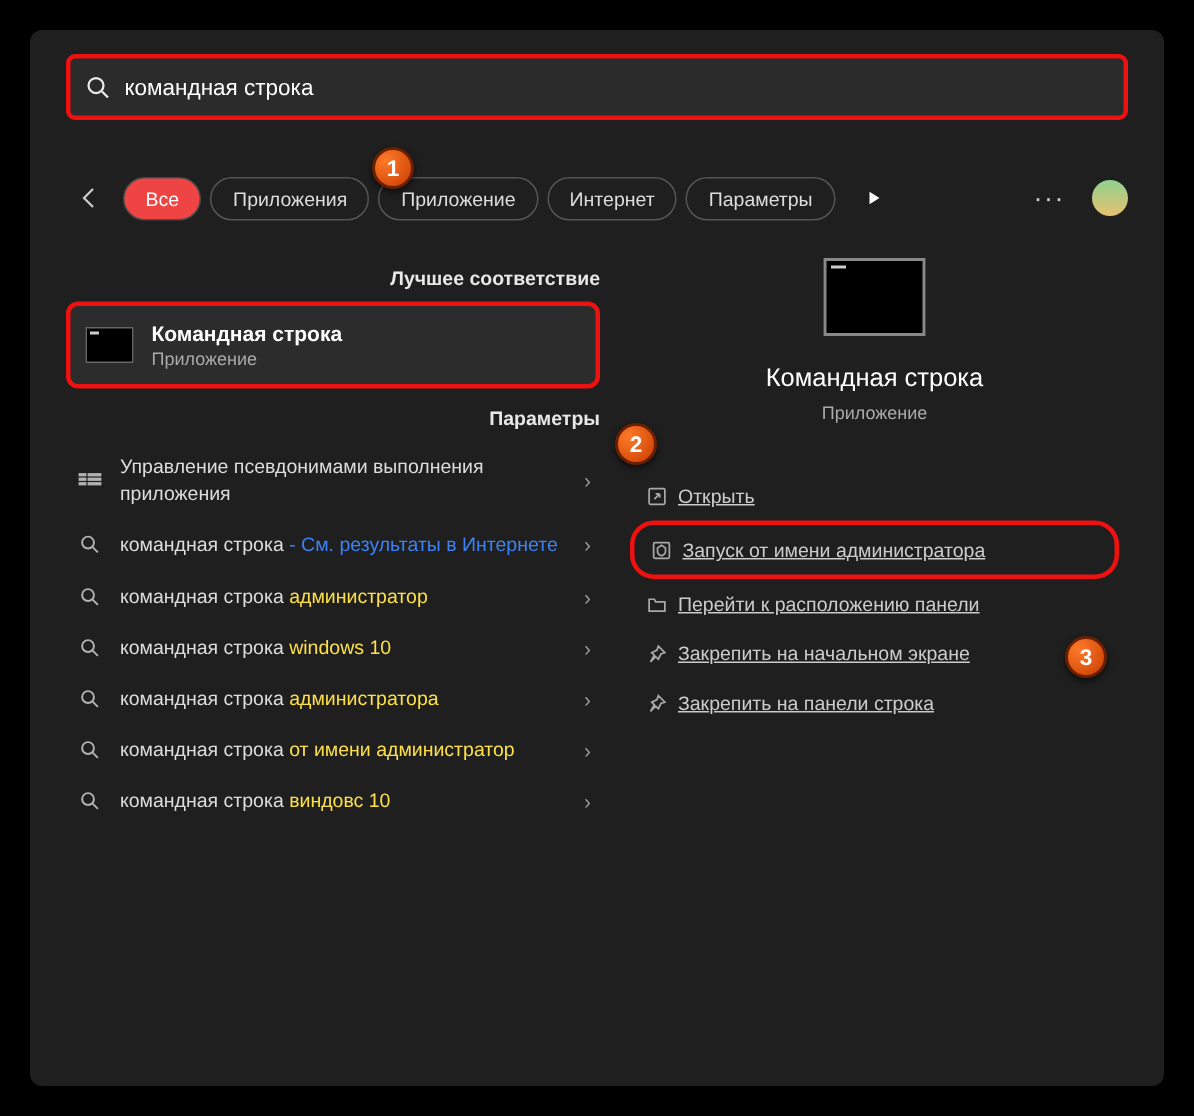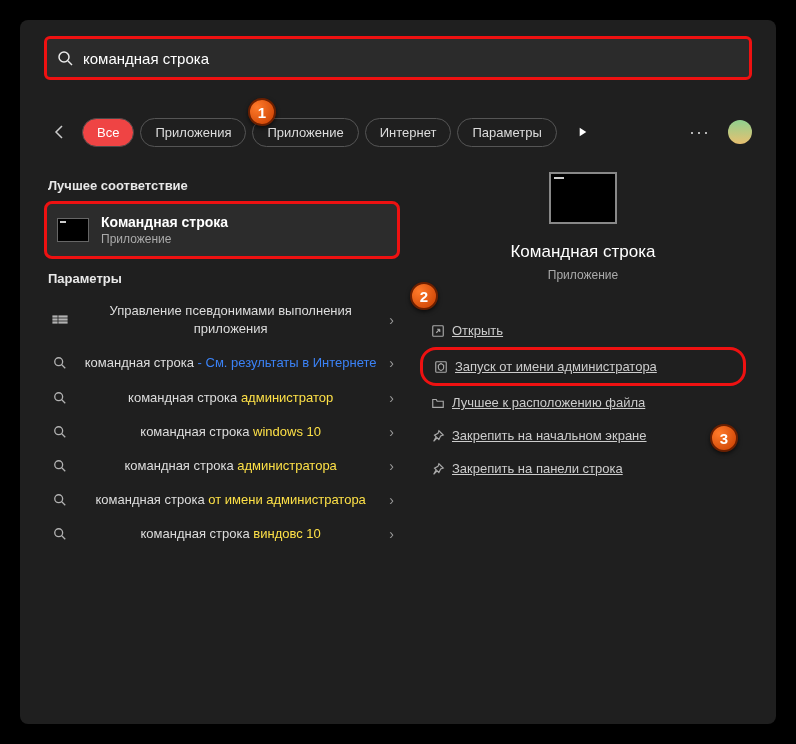--- a/index.html
+++ b/index.html
@@ -20,31 +20,31 @@
   .tab-play { width:32px; height:32px; display:flex; align-items:center; justify-content:center; color:#fff; margin-left:4px; }
   .tabs-spacer { flex:1; }
   .more-dots { color:#ccc; font-size:18px; margin-right:12px; letter-spacing:1px; }
   .avatar { width:24px; height:24px; border-radius:50%; background: linear-gradient(#8fd18f,#e8c070); }
 
   
   .main { display:flex; padding: 0 0 0 0; }
   .left-col { width: 380px; padding: 8px 0 0 24px; }
   .right-col { flex:1; padding: 10px 30px 0 20px; }
 
-  .section-title { color:#e8e8e8; font-size:13px; font-weight:600; padding: 12px 0 8px 4px; }
+  .section-title { color:#e8e8e8; font-size:13px; font-weight:600; padding: 12px 0 8px 4px; text-align: right; }
 
   
   .best-match { border:3px solid #e11; border-radius:8px; padding: 10px 10px; display:flex; align-items:center; background:#2c2c2c; position:relative; }
   .cmd-thumb { width:32px; height:24px; background:#000; border:1px solid #666; margin-right:12px; position:relative; }
   .cmd-thumb::after { content:""; position:absolute; top:2px; left:2px; width:6px; height:2px; background:#ccc; }
   .best-title { color:#fff; font-size:14px; font-weight:600; }
   .best-sub { color:#aaa; font-size:12px; margin-top:2px; }
 
   
-  .item { display:flex; align-items:center; padding: 8px 6px 8px 2px; cursor:pointer; position:relative;text-align:center; }
+  .item { display:flex; align-items:center; padding: 8px 6px 8px 2px; cursor:pointer; position:relative; }
   .item-icon { width:28px; display:flex; justify-content:center; opacity:.85; color:#ccc; }
   .item-text { flex:1; color:#ddd; font-size:13px; padding: 0 8px 0 6px; line-height:1.4; }
   .item-text .sub { color:#3b82f6; }
   .item-text b { color:#fde047; font-weight:400; }
   .chev { color:#999; font-size:14px; }
 
   
   .app-preview { display:flex; flex-direction:column; align-items:center; }
   .preview-thumb { width:68px; height:52px; background:#000; border:2px solid #888; margin-top: 4px; position:relative; }
   .preview-thumb::after { content:""; position:absolute; top:3px; left:3px; width:10px; height:2px; background:#ccc; }
@@ -177,21 +177,21 @@
         <span class="item-text"><span>командная строка </span><b>администратора</b></span>
         <span class="chev">›</span>
       </div>
       <div class="item">
         <span class="item-icon">
             <svg viewBox="0 0 16 16" width="14" height="14" fill="none" stroke="#ccc" stroke-width="1.5">
               <circle cx="6.5" cy="6.5" r="4.5"></circle>
               <line x1="10" y1="10" x2="14" y2="14"></line>
             </svg>
           </span>
-        <span class="item-text"><span>командная строка </span><b>от имени администратора</b></span>
+        <span class="item-text"><span>командная строка </span><b>от имени администратор</b></span>
         <span class="chev">›</span>
       </div>
       <div class="item">
         <span class="item-icon">
             <svg viewBox="0 0 16 16" width="14" height="14" fill="none" stroke="#ccc" stroke-width="1.5">
               <circle cx="6.5" cy="6.5" r="4.5"></circle>
               <line x1="10" y1="10" x2="14" y2="14"></line>
             </svg>
           </span>
         <span class="item-text"><span>командная строка </span><b>виндовс 10</b></span>
@@ -224,21 +224,21 @@
               </svg>
           </span>
           <span>Запуск от имени администратора</span>
         </div>
         <div class="action">
           <span class="action-icon">
             <svg viewBox="0 0 16 16" width="14" height="14" fill="none" stroke="#ccc" stroke-width="1.3">
                 <path d="M2 4 h4 l1 2 h7 v7 H2 Z"></path>
               </svg>
           </span>
-          <span>Лучшее к расположению файла</span>
+          <span>Перейти к расположению панели</span>
         </div>
         <div class="action">
           <span class="action-icon">
             <svg viewBox="0 0 16 16" width="14" height="14" fill="none" stroke="#ccc" stroke-width="1.3">
                 <path d="M9 2 L14 7 L11 8 L9 12 L7 10 L3 14 L6 9 L4 7 L8 5 Z"></path>
               </svg>
           </span>
           <span>Закрепить на начальном экране</span>
         </div>
         <div class="action">

